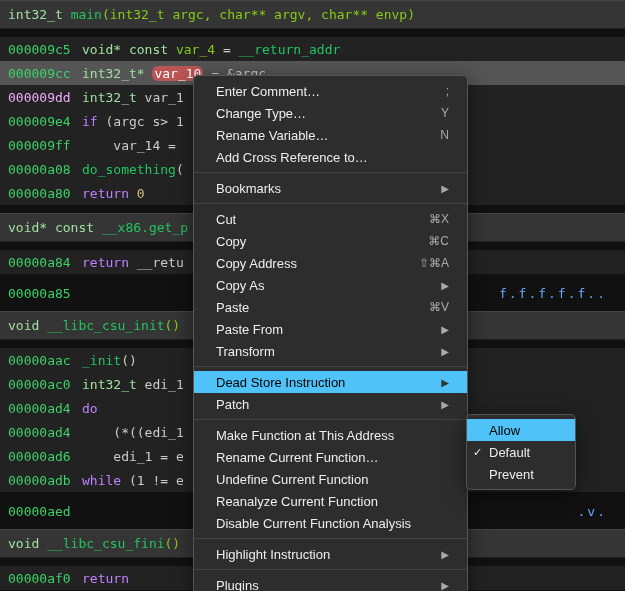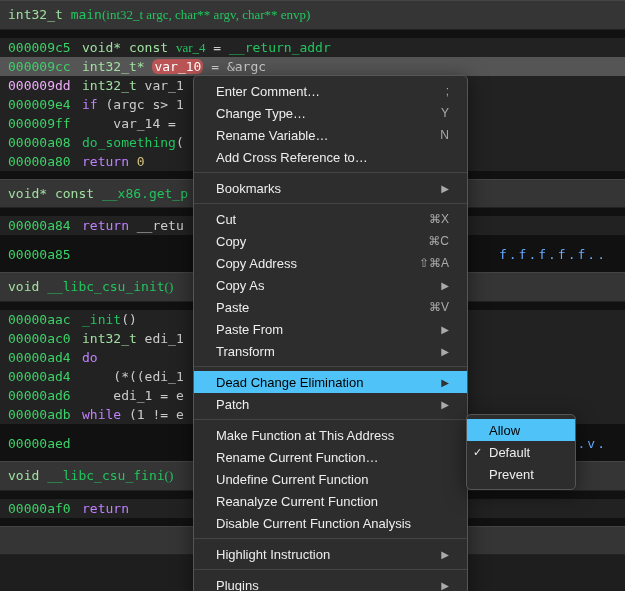--- a/index.html
+++ b/index.html
@@ -4,29 +4,29 @@
 <style>
 * { margin:0; padding:0; box-sizing:border-box; }
 body {
   width:625px; height:591px;
   background:#1e1e1e;
   font-family:Menlo,Consolas,monospace;
   font-size:13px; color:#ccc;
   overflow:hidden; position:relative;
 }
 .sig { background:#353535; padding:6px 8px; border-top:1px solid #444; border-bottom:1px solid #222; }
-.code-line { display:flex; align-items:center; height:19px; padding:0 8px; background:#222; }
+.code-line { display:flex; align-items:center; height:19px; padding:12px 8px; background:#222; }
 .code-line.sel { background:#555; }
 .addr { color:#3bd267; width:74px; flex-shrink:0; }
 .addr.dim { color:#f0abfc; }
 .type { color:#a0e0a0; }
 .kw { color:#c080ff; }
 .fn { color:#22c55e; }
 .varred { background:#b55; color:#fff; padding:0 2px; border-radius:6px; }
-.gray { color:#22c55e;font-family:Liberation Serif, serif; }
+.gray { color:#84cc16; }
 .str { color:#d0c080; }
 .hex-strip { display:flex; height:23px; align-items:center; background:#111; padding:0 8px;gap:20px; }
 .hex-fill { flex:1; }
 .hex-data { color:#66aaff; letter-spacing:2px; padding-right:10px; }
 .section-hdr { background:#353535; padding:6px 8px; border-top:1px solid #444; border-bottom:1px solid #222; color:#ccc;text-align:center; }
 
 .ctx-menu {
   position:absolute; left:193px; top:75px; width:275px;
   background:#2d2d2d; border:1px solid #555; border-radius:5px;
   font-family:-apple-system,Helvetica,Arial,sans-serif; font-size:13px;
@@ -213,21 +213,21 @@
     <div class="menu-item">
       <span class="lbl">Paste From</span>
       <span class="arrow">▶</span>
     </div>
     <div class="menu-item">
       <span class="lbl">Transform</span>
       <span class="arrow">▶</span>
     </div>
     <div class="menu-sep"></div>
     <div class="menu-item hi">
-      <span class="lbl">Dead Change Elimination</span>
+      <span class="lbl">Dead Store Instruction</span>
       <span class="arrow">▶</span>
     </div>
     <div class="menu-item">
       <span class="lbl">Patch</span>
       <span class="arrow">▶</span>
     </div>
     <div class="menu-sep"></div>
     <div class="menu-item">
       <span class="lbl">Make Function at This Address</span>
     </div>

